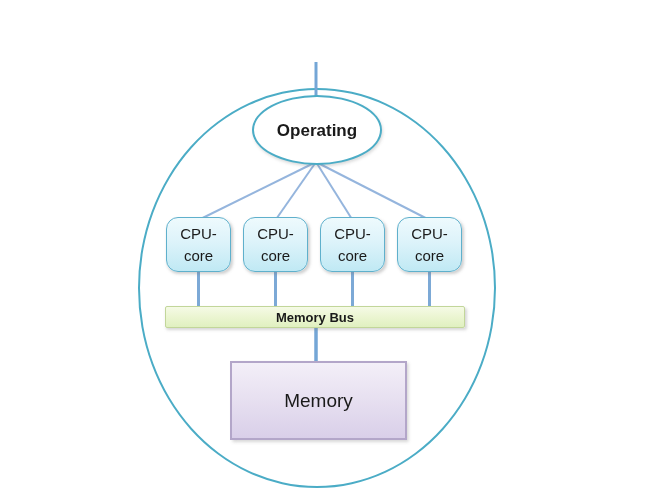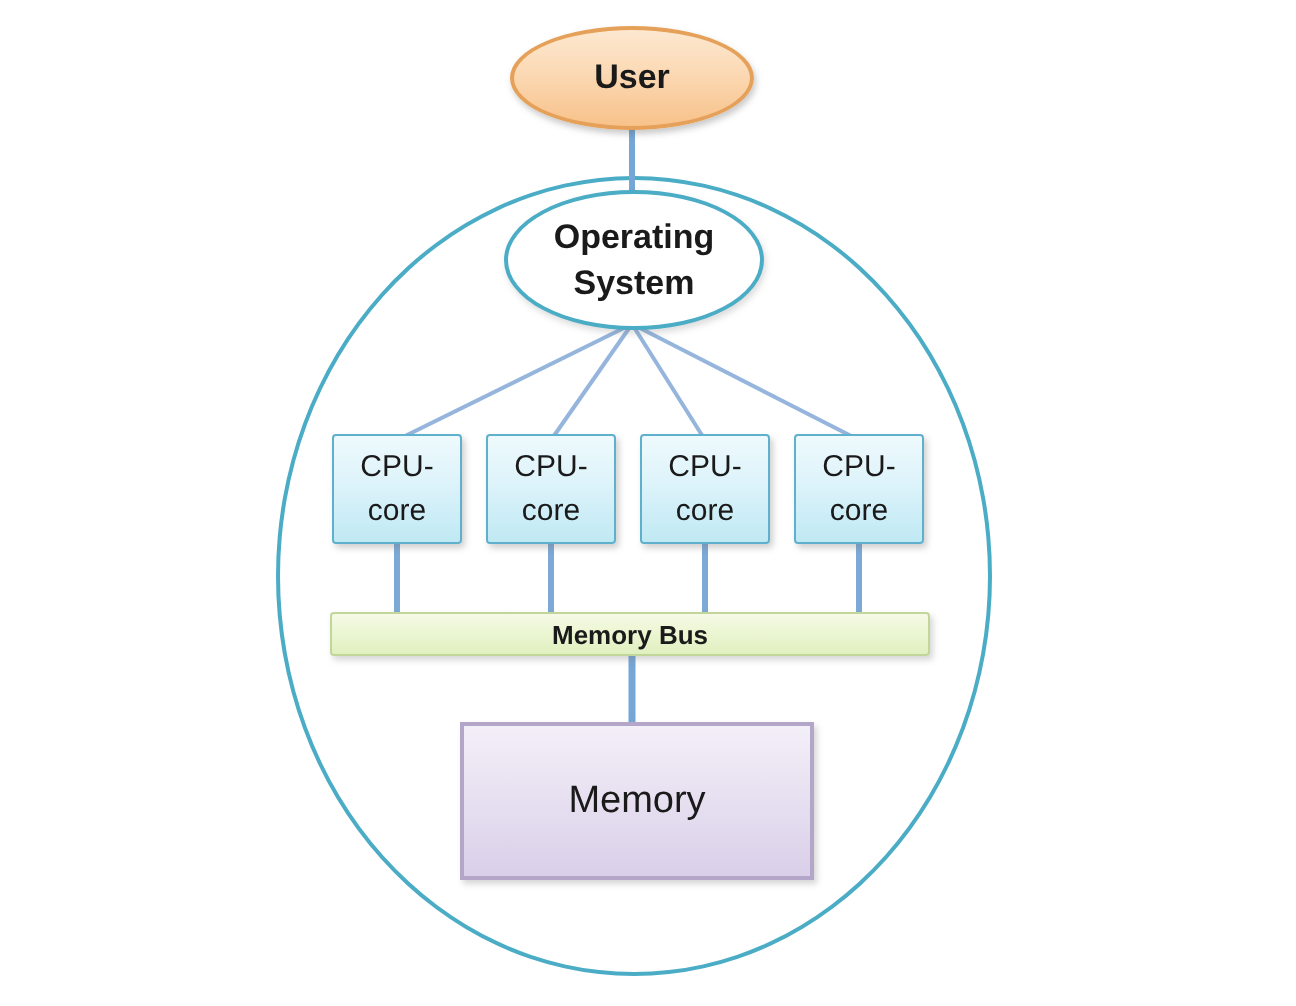--- a/index.html
+++ b/index.html
@@ -58,21 +58,21 @@
     line-height: 23px;
     box-shadow: 1px 2px 3px rgba(120,120,120,0.25);
     flex-direction: column;
     text-align: center;
   }
 
   .cpu-box {
     top: 217px;
     width: 65px; height: 55px;
     border: 1.5px solid #5fb0cc;
-    border-radius: 2px;
+    border-radius: 12px;
     background: linear-gradient(180deg, #eefafd 0%, #ddf3fa 45%, #c0e9f4 100%);
     font-size: 15px; font-weight: 400;
     line-height: 22px;
     box-shadow: 1.5px 2px 3px rgba(120,120,120,0.35);
     flex-direction: column;
   }
   .cpu-1 { left: 166px; }
   .cpu-2 { left: 243px; }
   .cpu-3 { left: 320px; }
   .cpu-4 { left: 397px; }
@@ -109,27 +109,23 @@
     <line x1="316" y1="162" x2="275.5" y2="220" stroke="#95b5dd" stroke-width="2"></line>
     <line x1="316" y1="162" x2="352.5" y2="220" stroke="#95b5dd" stroke-width="2"></line>
     <line x1="316" y1="162" x2="429.5" y2="220" stroke="#95b5dd" stroke-width="2"></line>
     <line x1="198.5" y1="270" x2="198.5" y2="309" stroke="#7ca9d6" stroke-width="3"></line>
     <line x1="275.5" y1="270" x2="275.5" y2="309" stroke="#7ca9d6" stroke-width="3"></line>
     <line x1="352.5" y1="270" x2="352.5" y2="309" stroke="#7ca9d6" stroke-width="3"></line>
     <line x1="429.5" y1="270" x2="429.5" y2="309" stroke="#7ca9d6" stroke-width="3"></line>
     <line x1="316" y1="326" x2="316" y2="364" stroke="#74a6d6" stroke-width="3.5"></line>
   </svg>
 
-  <div class="abs node user-ellipse">
-    <span>User</span>
-  </div>
 
   <div class="abs node os-ellipse">
     <span>Operating</span>
-    <span>System</span>
   </div>
 
   <div class="abs node cpu-box cpu-1">
     <span>CPU-</span>
     <span>core</span>
   </div>
   <div class="abs node cpu-box cpu-2">
     <span>CPU-</span>
     <span>core</span>
   </div>

